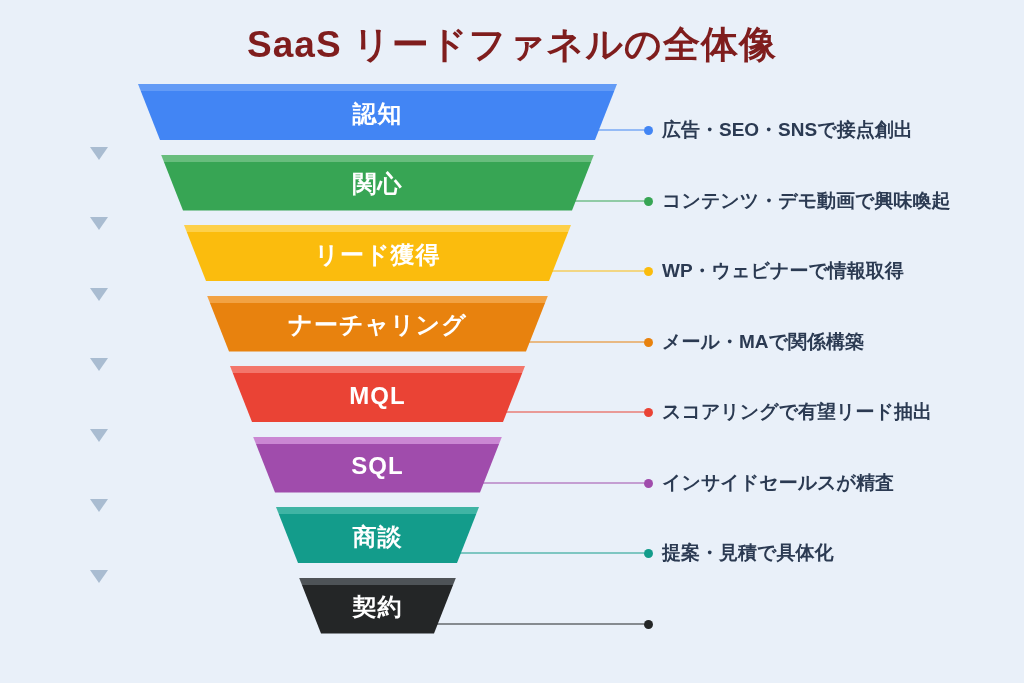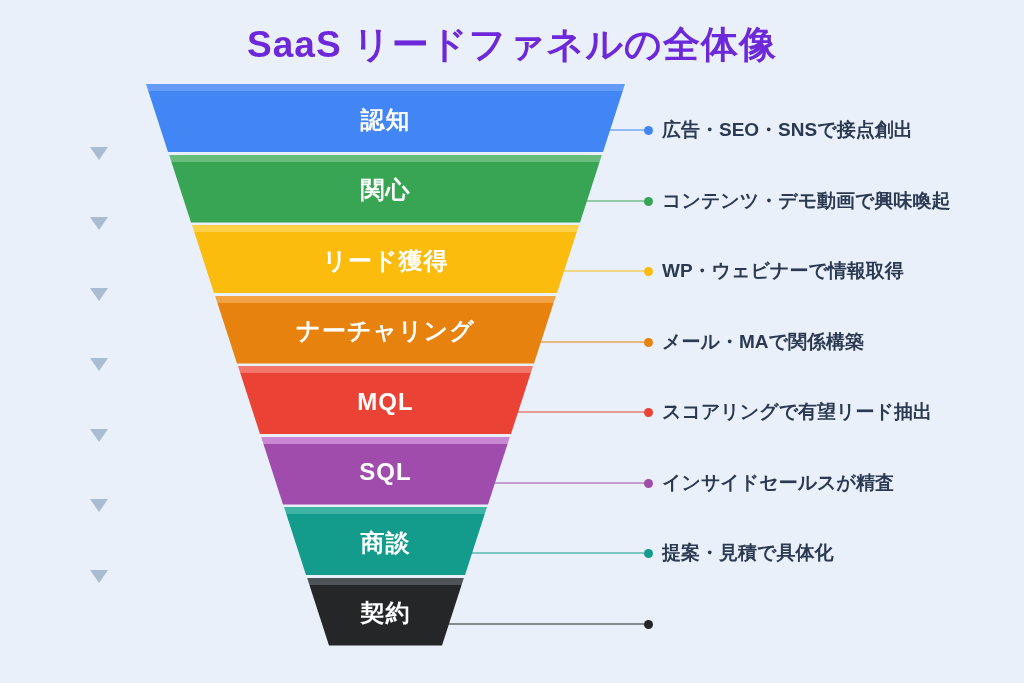--- a/index.html
+++ b/index.html
@@ -15,30 +15,30 @@
   }
   .title {
     position: absolute;
     top: 20px; left: 0;
     width: 100%;
     margin: 0;
     text-align: center;
     font-size: 37px;
     font-weight: 800;
     letter-spacing: 1px;
-    color: #6d28d9;
+    color: #7f1d1d;
   }
   #funnel {
     position: absolute;
     left: 130px; top: 84px;
     width: 479px; height: 564px;
   }
   .stage {
     position: absolute;
-    left: 16px; width: 479px; height: 68px;
+    left: 8px; width: 479px; height: 56px;
   }
   .stage-label {
     position: absolute;
     left: 0; top: 0; width: 100%; height: 100%;
     display: flex; align-items: center; justify-content: center;
     color: #FFFFFF;
     font-size: 24px;
     font-weight: 800;
     letter-spacing: 1px;
     padding-top: 3px;

